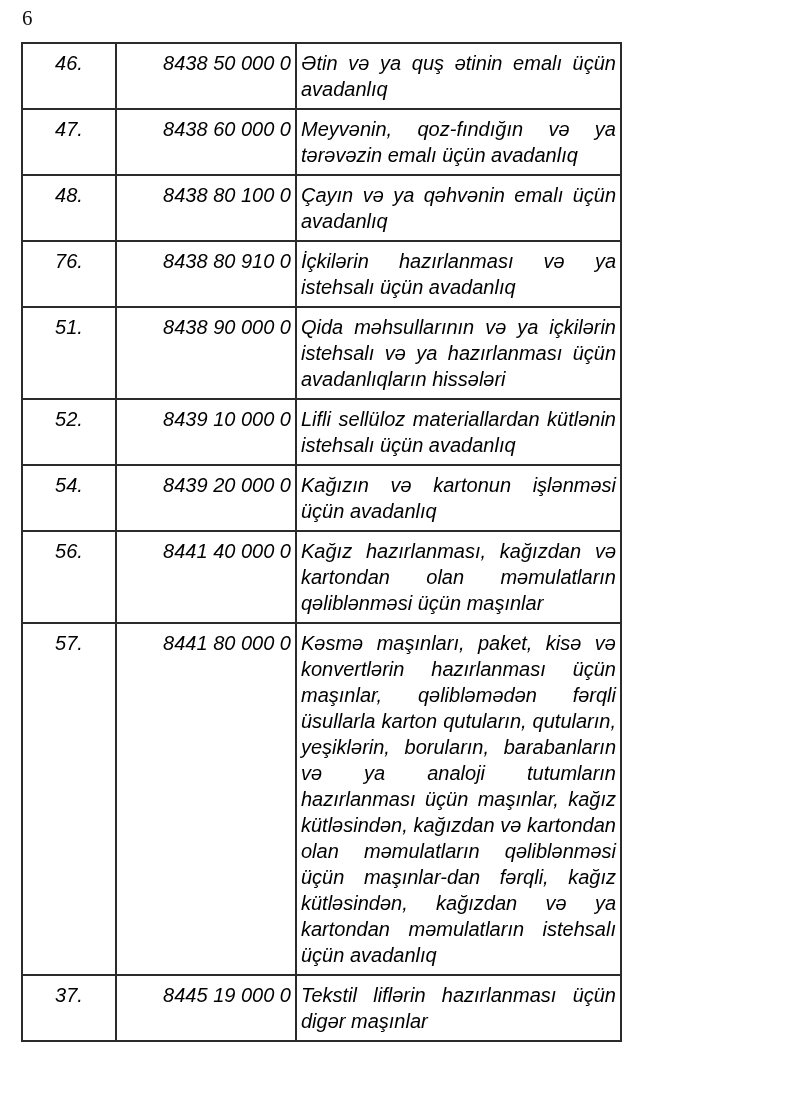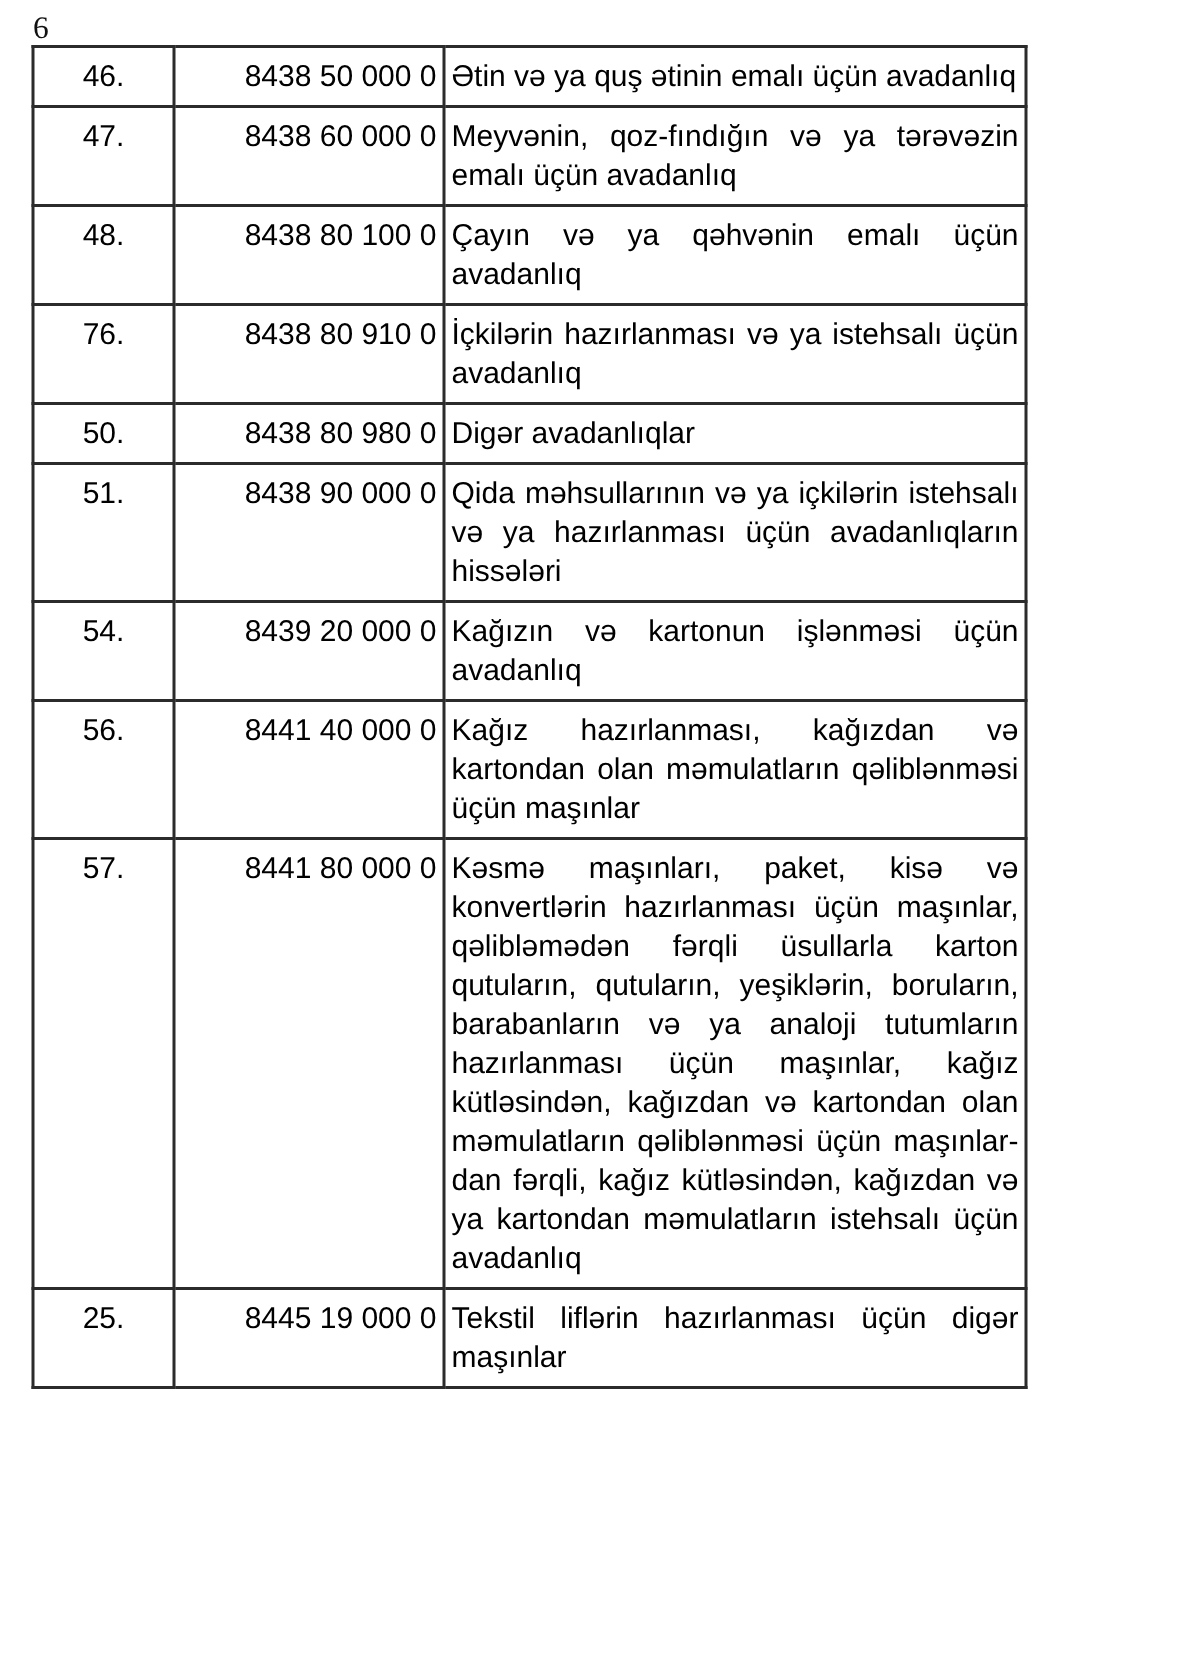--- a/index.html
+++ b/index.html
@@ -22,24 +22,25 @@
     position: absolute;
     left: 22px;
     top: 6px;
     font-family: "Liberation Serif", serif;
     font-size: 21px;
     color: #111111;
   }
   table.hs-table {
     position: absolute;
     left: 21px;
-    top: 30px;
-    width: 664px;
+    top: 42px;
+    width: 601px;
     border-collapse: collapse;
     table-layout: fixed;
+    font-style: italic;
   }
   table.hs-table td {
     border: 2px solid #2b2b2b;
     vertical-align: top;
     font-size: 20px;
     line-height: 26px;
     padding: 6px 4px;
   }
   td.cell-no {
     width: 84px;
@@ -78,44 +79,44 @@
           <td class="cell-no">48.</td>
           <td class="cell-code">8438 80 100 0</td>
           <td class="cell-desc">Çayın və ya qəhvənin emalı üçün avadanlıq</td>
         </tr>
         <tr>
           <td class="cell-no">76.</td>
           <td class="cell-code">8438 80 910 0</td>
           <td class="cell-desc">İçkilərin hazırlanması və ya istehsalı üçün avadanlıq</td>
         </tr>
         <tr>
-          <td class="cell-no">50.</td>
-          <td class="cell-code">8438 80 980 0</td>
-          <td class="cell-desc">Digər avadanlıqlar</td>
-        </tr>
-        <tr>
           <td class="cell-no">51.</td>
           <td class="cell-code">8438 90 000 0</td>
           <td class="cell-desc">Qida məhsullarının və ya içkilərin istehsalı və ya hazırlanması üçün avadanlıqların hissələri</td>
+        </tr>
+        <tr>
+          <td class="cell-no">52.</td>
+          <td class="cell-code">8439 10 000 0</td>
+          <td class="cell-desc">Lifli sellüloz materiallardan kütlənin istehsalı üçün avadanlıq</td>
         </tr>
         <tr>
           <td class="cell-no">54.</td>
           <td class="cell-code">8439 20 000 0</td>
           <td class="cell-desc">Kağızın və kartonun işlənməsi üçün avadanlıq</td>
         </tr>
         <tr>
           <td class="cell-no">56.</td>
           <td class="cell-code">8441 40 000 0</td>
           <td class="cell-desc">Kağız hazırlanması, kağızdan və kartondan olan məmulatların qəliblənməsi üçün maşınlar</td>
         </tr>
         <tr>
           <td class="cell-no">57.</td>
           <td class="cell-code">8441 80 000 0</td>
           <td class="cell-desc">Kəsmə maşınları, paket, kisə və konvertlərin hazırlanması üçün maşınlar, qəlibləmədən fərqli üsullarla karton qutuların, qutuların, yeşiklərin, boruların, barabanların və ya analoji tutumların hazırlanması üçün maşınlar, kağız kütləsindən, kağızdan və kartondan olan məmulatların qəliblənməsi üçün maşınlar-dan fərqli, kağız kütləsindən, kağızdan və ya kartondan məmulatların istehsalı üçün avadanlıq</td>
         </tr>
         <tr>
-          <td class="cell-no">25.</td>
+          <td class="cell-no">37.</td>
           <td class="cell-code">8445 19 000 0</td>
           <td class="cell-desc">Tekstil liflərin hazırlanması üçün digər maşınlar</td>
         </tr>
       </tbody>
   </table>
 </div>
 
 </body></html>

